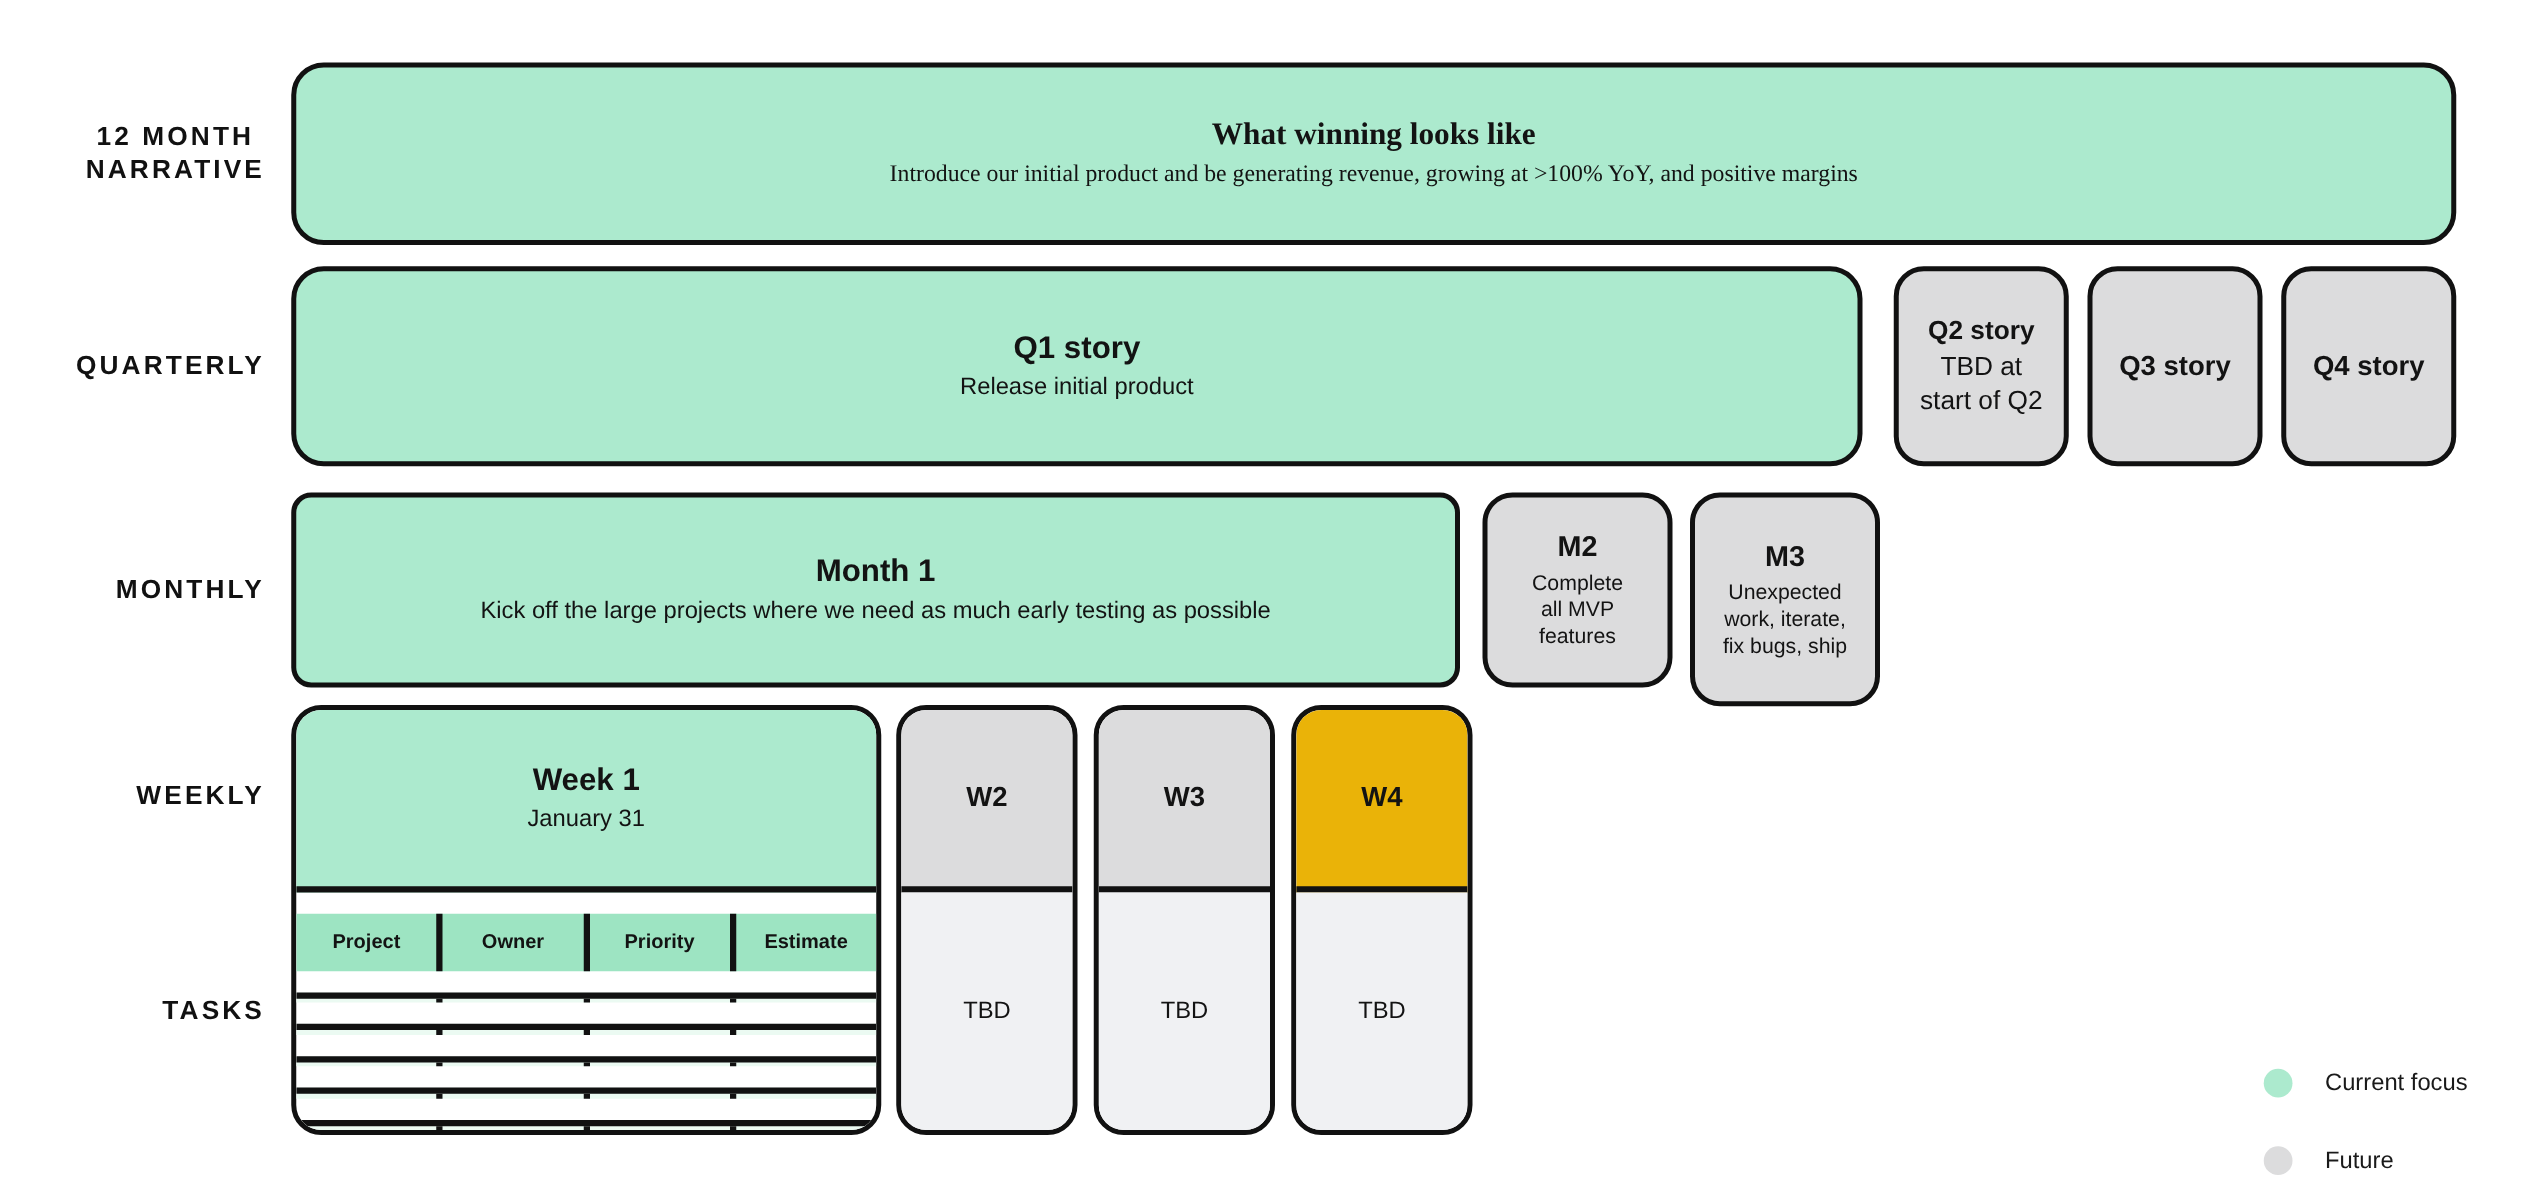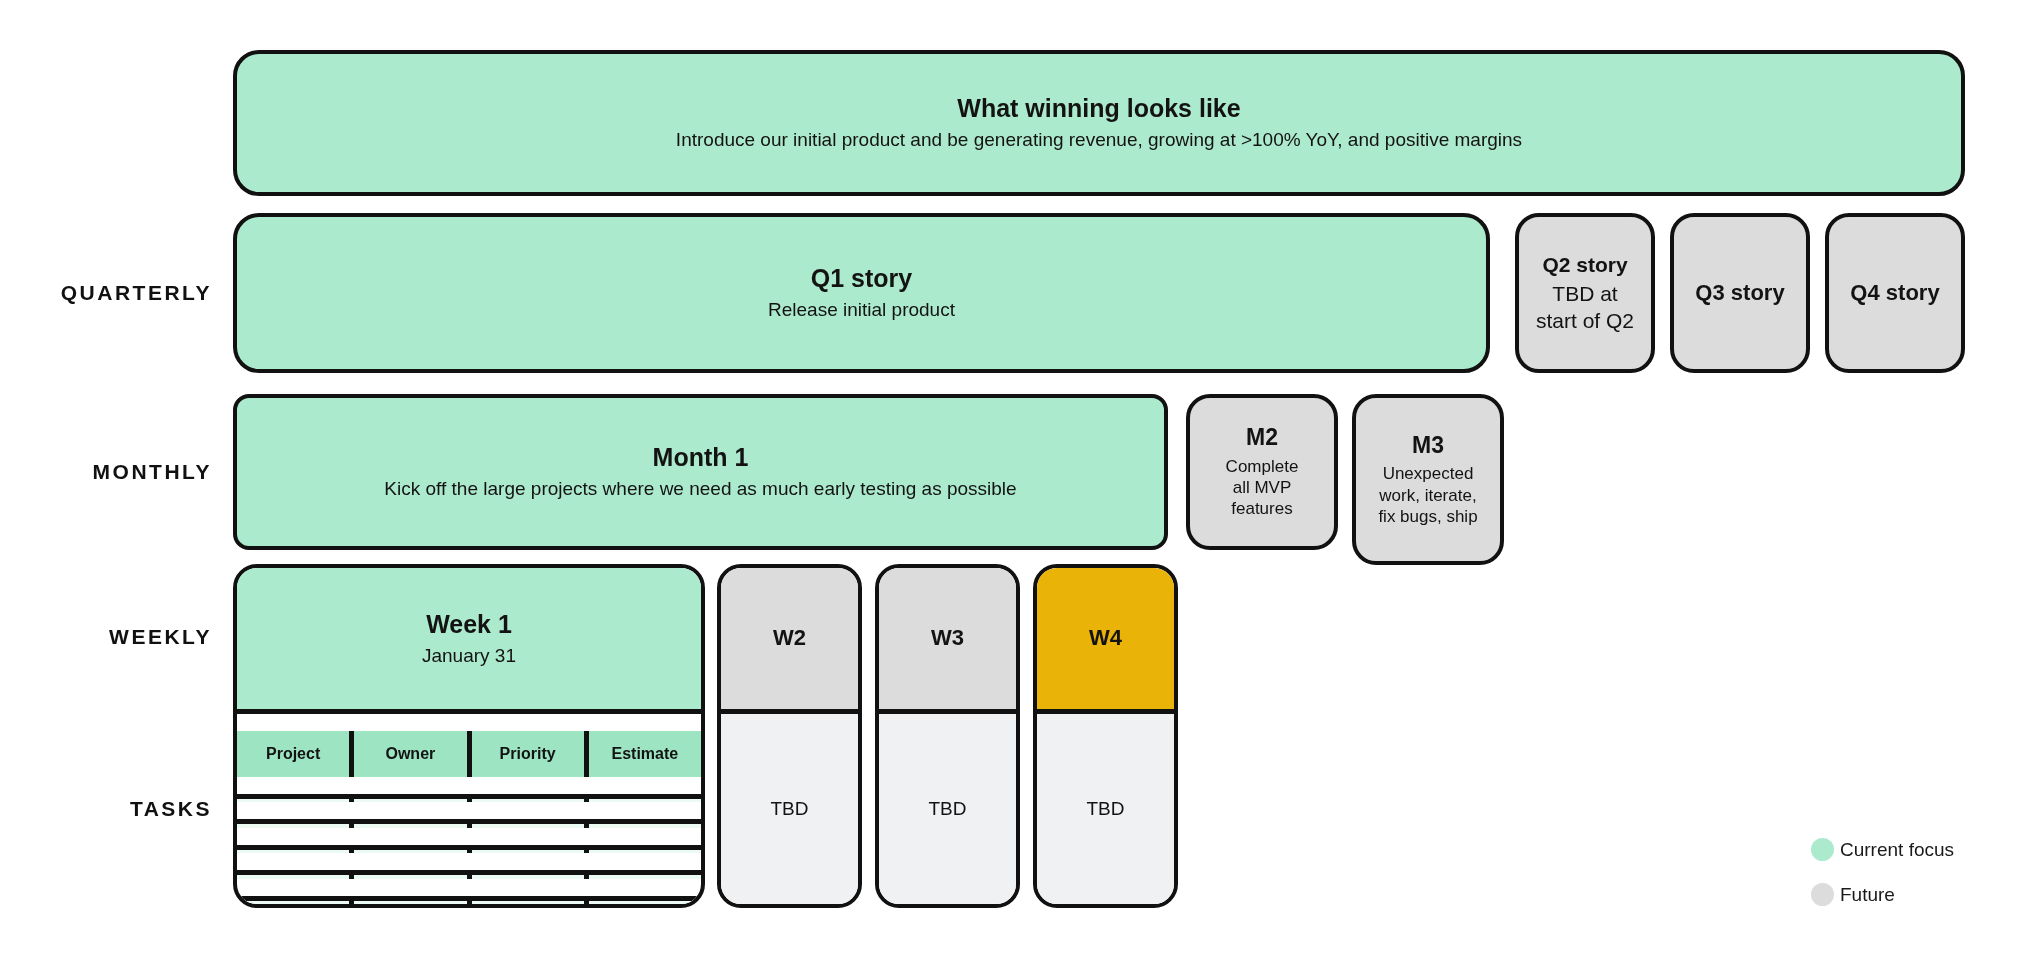--- a/index.html
+++ b/index.html
@@ -39,34 +39,36 @@
   .thead .cell{
     flex:1;display:flex;align-items:center;justify-content:center;
     font-weight:700;font-size:16px;border-left:5px solid #111;box-sizing:border-box;
   }
   .thead .cell:first-child{border-left:none;}
   .trow{display:flex;width:100%;flex:1;border-top:5px solid #111;box-sizing:border-box;}
   .trow .cell{flex:1;border-left:5px solid #111;box-sizing:border-box;}
   .trow .cell:first-child{border-left:none;}
   
   .legend{position:absolute;left:1811px;top:838px;display:flex;flex-direction:column;gap:22px;}
-  .legend-item{display:flex;align-items:center;gap:6px;font-size:19px;color:#1a1a1a;}
+  .legend-item{display:flex;align-items:center;gap:26px;font-size:19px;color:#1a1a1a;margin-top:17px;}
   .dot{width:23px;height:23px;border-radius:50%;flex:none;}
 </style>
 </head>
 <body>
 
 <div class="canvas">
 
+  <div class="rlabel" style="top:50px;height:146px;">12 MONTH
+NARRATIVE</div>
   <div class="rlabel" style="top:213px;height:160px;">QUARTERLY</div>
   <div class="rlabel" style="top:394px;height:156px;">MONTHLY</div>
   <div class="rlabel" style="top:564px;height:146px;">WEEKLY</div>
   <div class="rlabel" style="top:710px;height:198px;">TASKS</div>
 
-  <div class="box" style="left: 233px; top: 50px; width: 1732px; height: 146px; border-radius: 26px; background-color: rgb(172, 234, 206);">
+  <div class="box" style="left: 233px; top: 50px; width: 1732px; height: 146px; border-radius: 26px; background-color: rgb(172, 234, 206); font-family: Liberation Serif, serif;">
     <div class="title-lg">What winning looks like</div>
     <div class="sub">Introduce our initial product and be generating revenue, growing at &gt;100% YoY, and positive margins</div>
   </div>
 
   <div class="box" style="left: 233px; top: 213px; width: 1257px; height: 160px; border-radius: 26px; background-color: rgb(172, 234, 206);">
     <div class="title-lg">Q1 story</div>
     <div class="sub">Release initial product</div>
   </div>
   <div class="box" style="left: 1515px; top: 213px; width: 140px; height: 160px; background-color: rgb(220, 220, 221);">
     <div class="title-sm" style="font-size:21px;">Q2 story</div>

